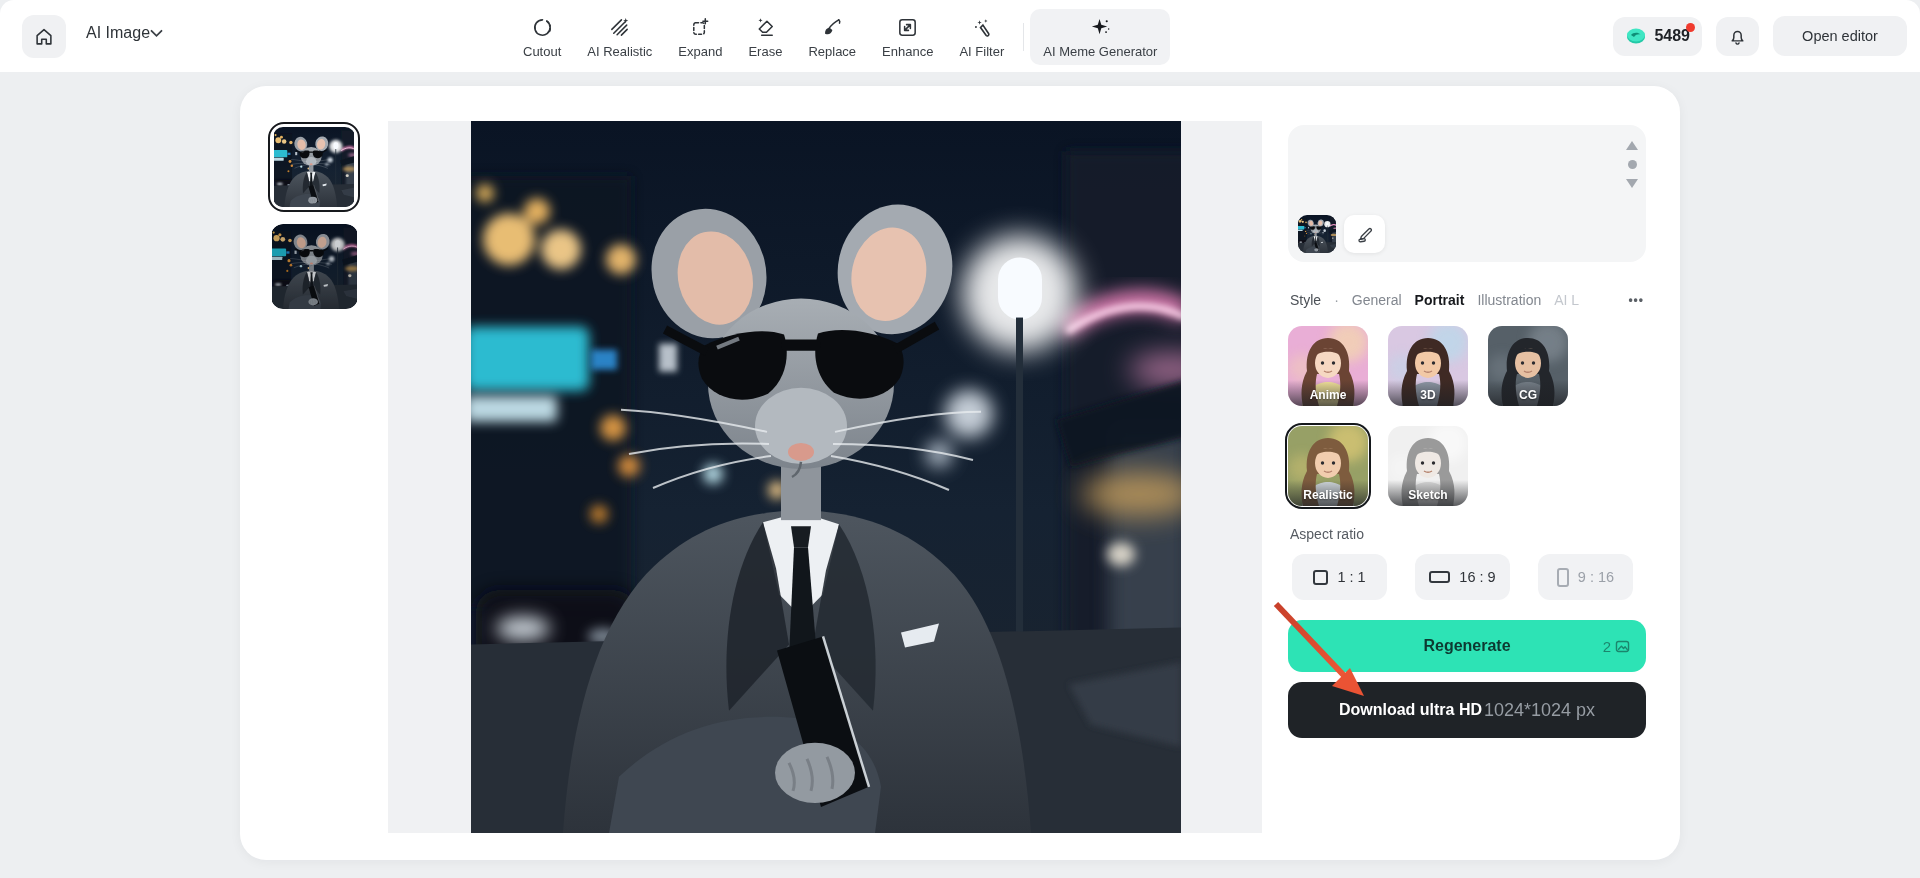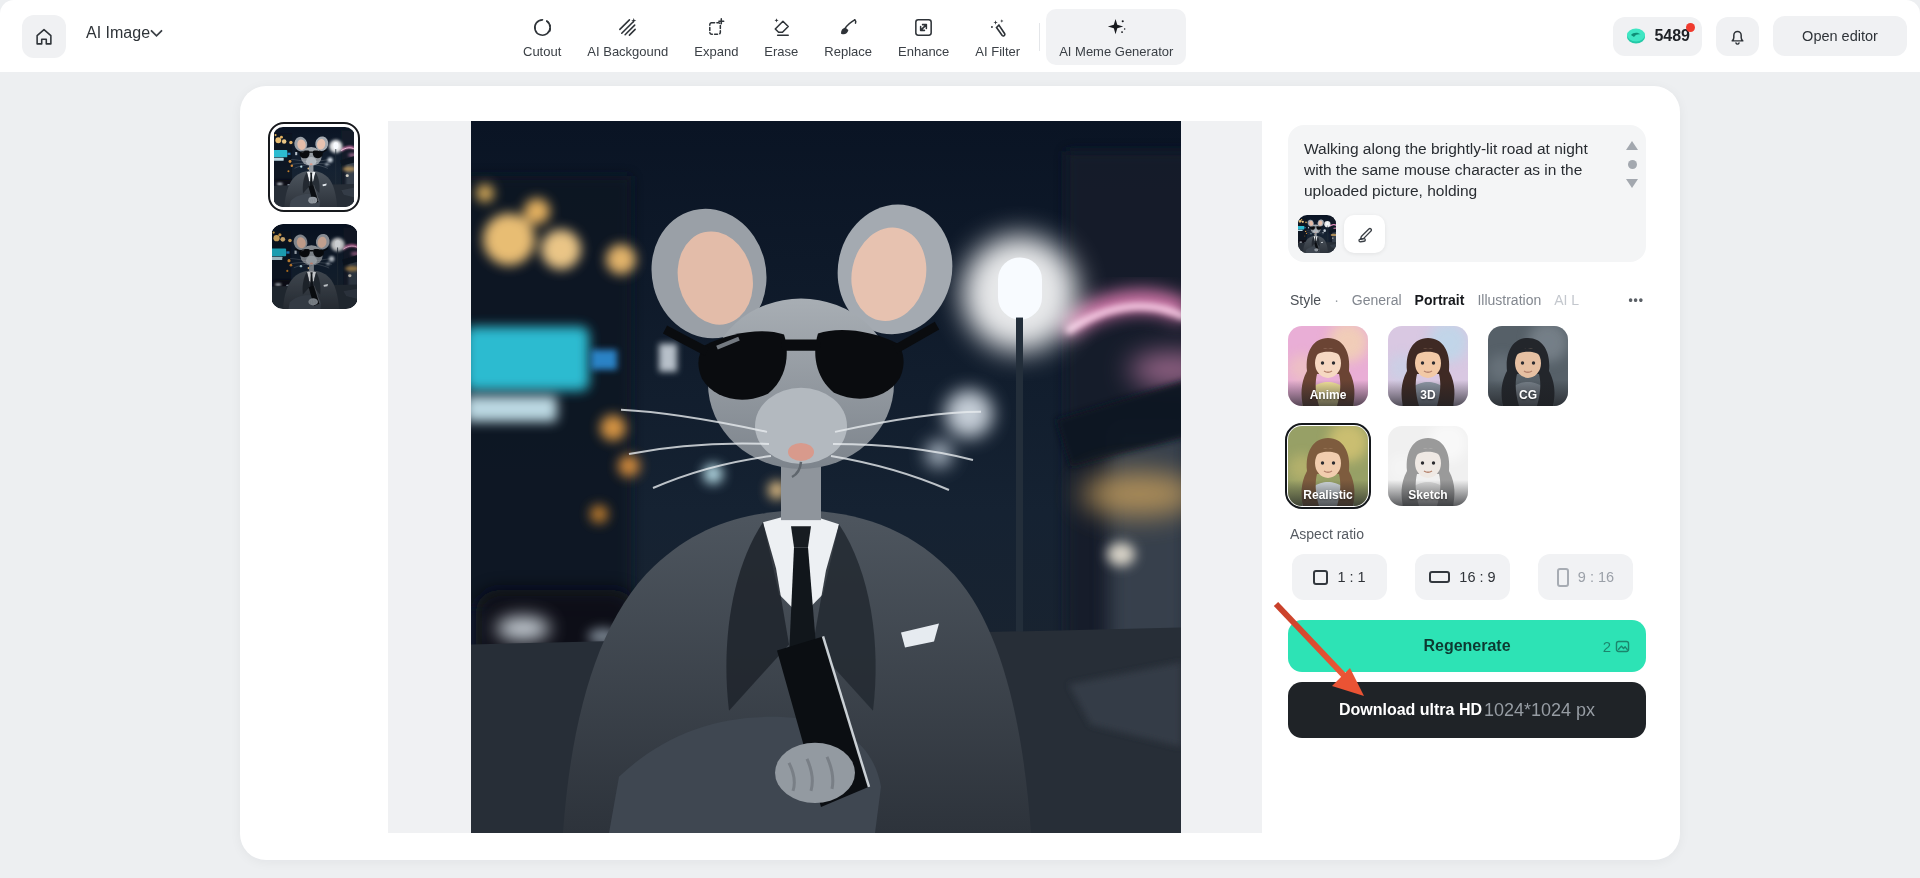--- a/index.html
+++ b/index.html
@@ -254,21 +254,21 @@
       </span>
       <span class="tl">Cutout</span>
     </div>
     <div class="tool">
       <span class="icon">
         <svg width="23" height="23" viewBox="0 0 24 24" fill="none" stroke="#2e3338" stroke-width="1.6" stroke-linecap="round">
             <path d="M6 18 L18 6 M4 14 L14 4 M9.5 19.5 L19.5 9.5 M14 20 L20 14"></path>
             <path d="M18.5 2.2 l.7 2 2 .7 -2 .7 -.7 2 -.7 -2 -2 -.7 2 -.7 Z" fill="#2e3338" stroke="none"></path>
           </svg>
       </span>
-      <span class="tl">AI Backgound</span>
+      <span class="tl">AI Realistic</span>
     </div>
     <div class="tool">
       <span class="icon">
         <svg width="23" height="23" viewBox="0 0 24 24" fill="none" stroke="#2e3338" stroke-width="1.6" stroke-linecap="round">
             <rect x="5" y="7" width="11" height="12" rx="2" stroke-dasharray="3 2.4"></rect>
             <path d="M17 3 v5 M14.5 5.5 h5"></path>
           </svg>
       </span>
       <span class="tl">Expand</span>
     </div>
@@ -372,21 +372,20 @@
   <div class="canvas"></div>
   <div class="main-image">
     <svg viewBox="0 0 710 710" preserveAspectRatio="none">
         <use href="#scene-mouse"></use>
       </svg>
   </div>
 
   <div class="rpanel">
 
     <div class="prompt-box">
-      <div class="prompt-text">Walking along the brightly-lit road at night with the same mouse character as in the uploaded picture, holding</div>
       <div class="prompt-scroll">
         <div class="tri-up"></div>
         <div class="scroll-dot"></div>
         <div class="tri-down"></div>
       </div>
       <div class="prompt-atts">
         <div class="ref-thumb">
           <svg viewBox="0 0 710 710">
               <use href="#scene-mouse"></use>
             </svg>

